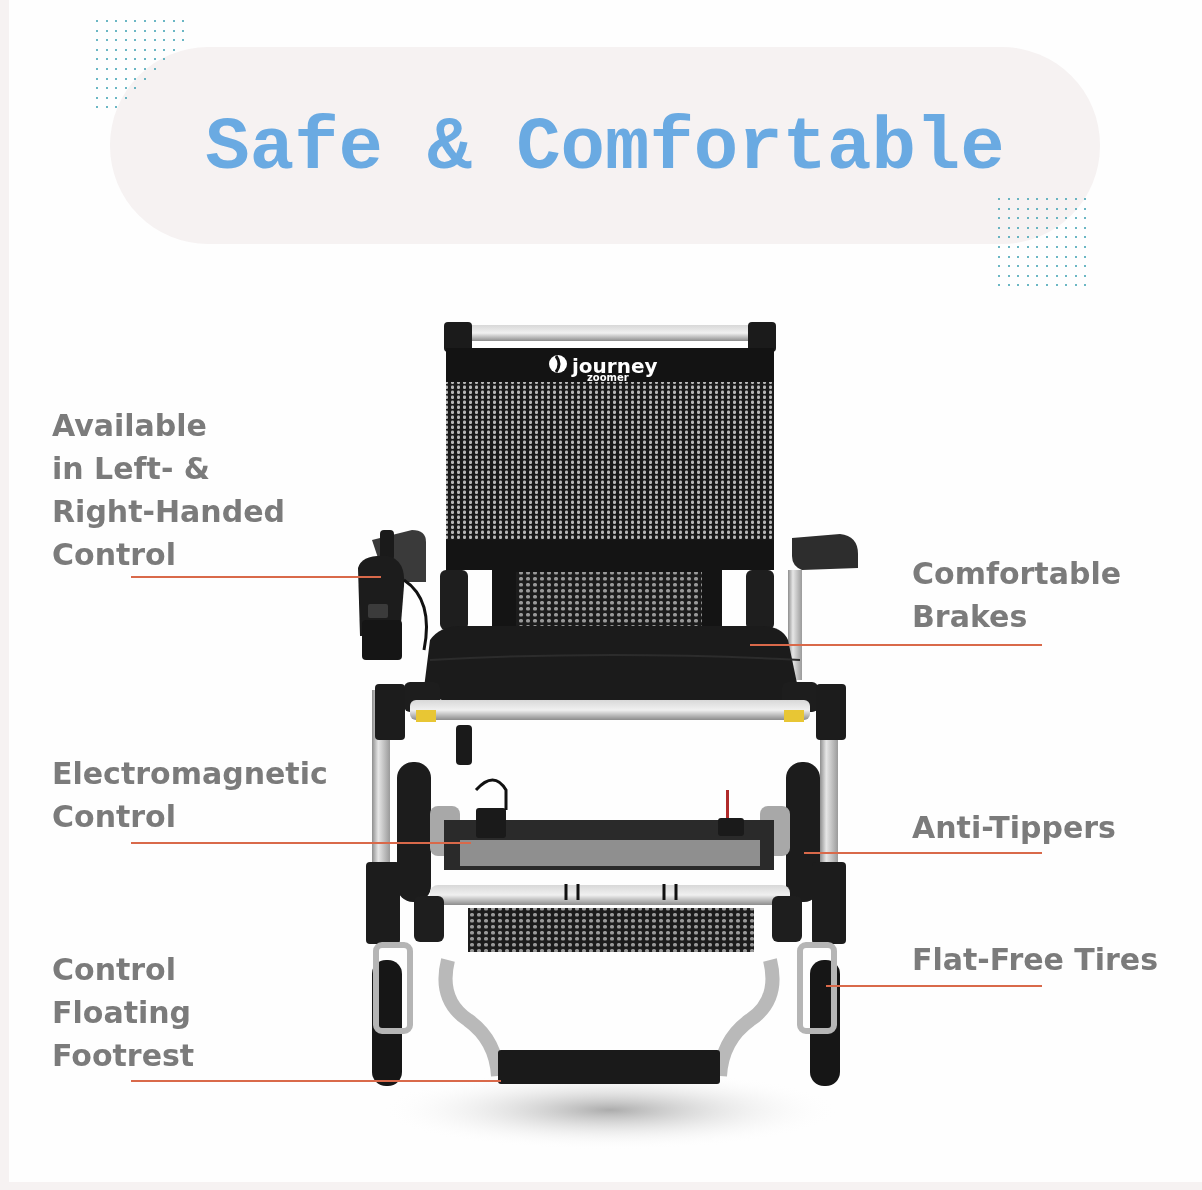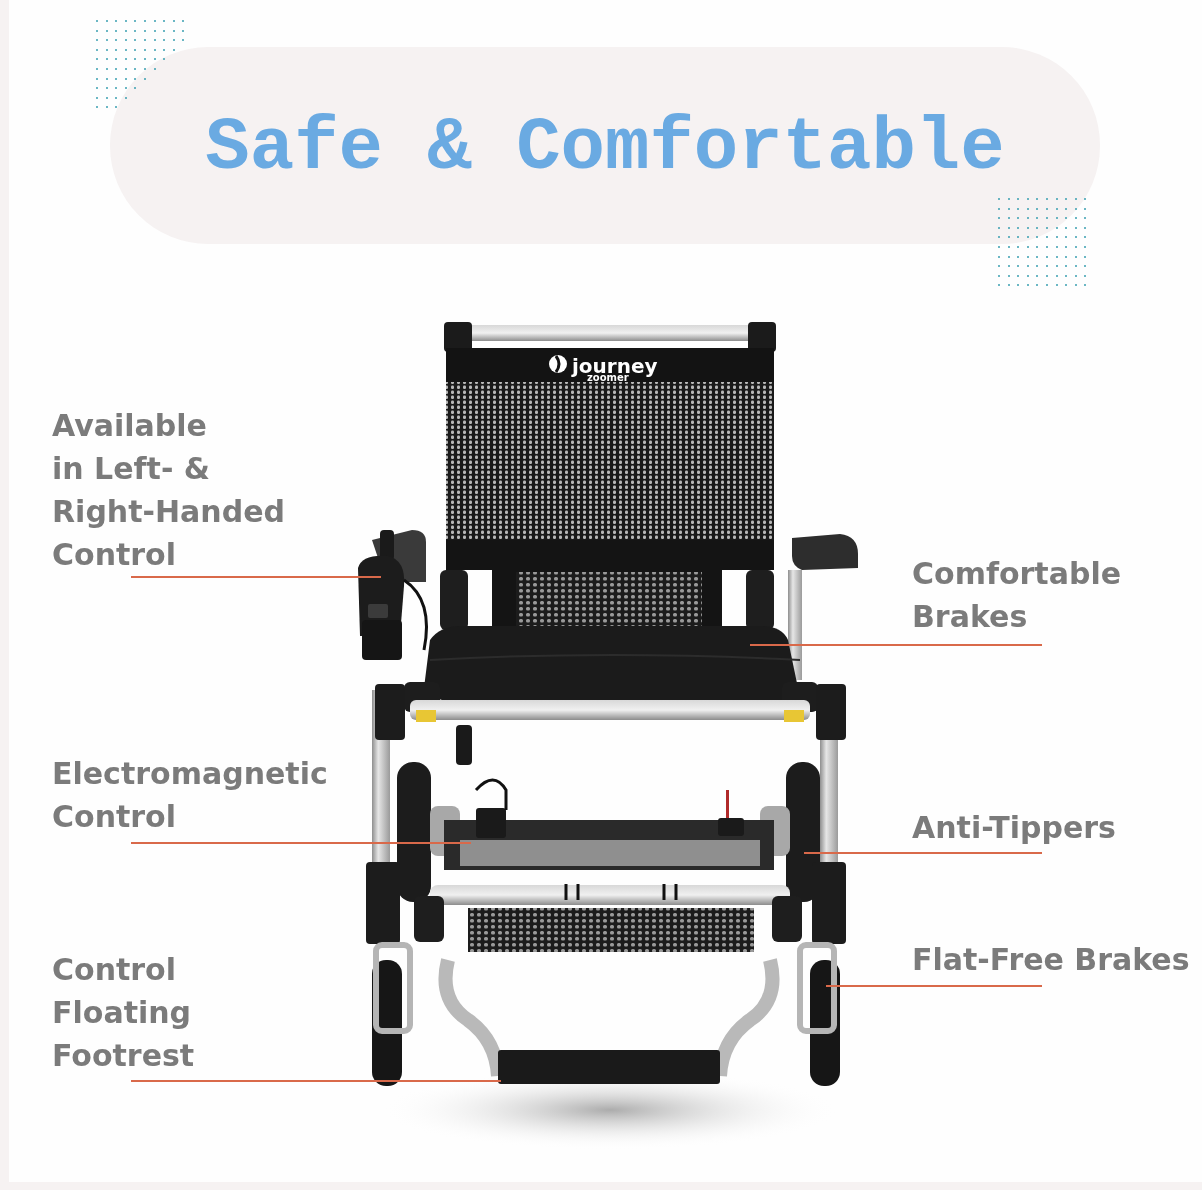--- a/index.html
+++ b/index.html
@@ -332,14 +332,14 @@
 Footrest</div>
 <div class="leader" style="left:131px;top:1080px;width:370px;"></div>
 
 <div class="label" style="left:912px;top:552px;">Comfortable
 Brakes</div>
 <div class="leader" style="left:750px;top:644px;width:292px;"></div>
 
 <div class="label" style="left:912px;top:806px;">Anti-Tippers</div>
 <div class="leader" style="left:804px;top:852px;width:238px;"></div>
 
-<div class="label" style="left:912px;top:938px;">Flat-Free Brakes</div>
+<div class="label" style="left:912px;top:938px;">Flat-Free Tires</div>
 <div class="leader" style="left:826px;top:985px;width:216px;"></div>
 
 </body></html>

